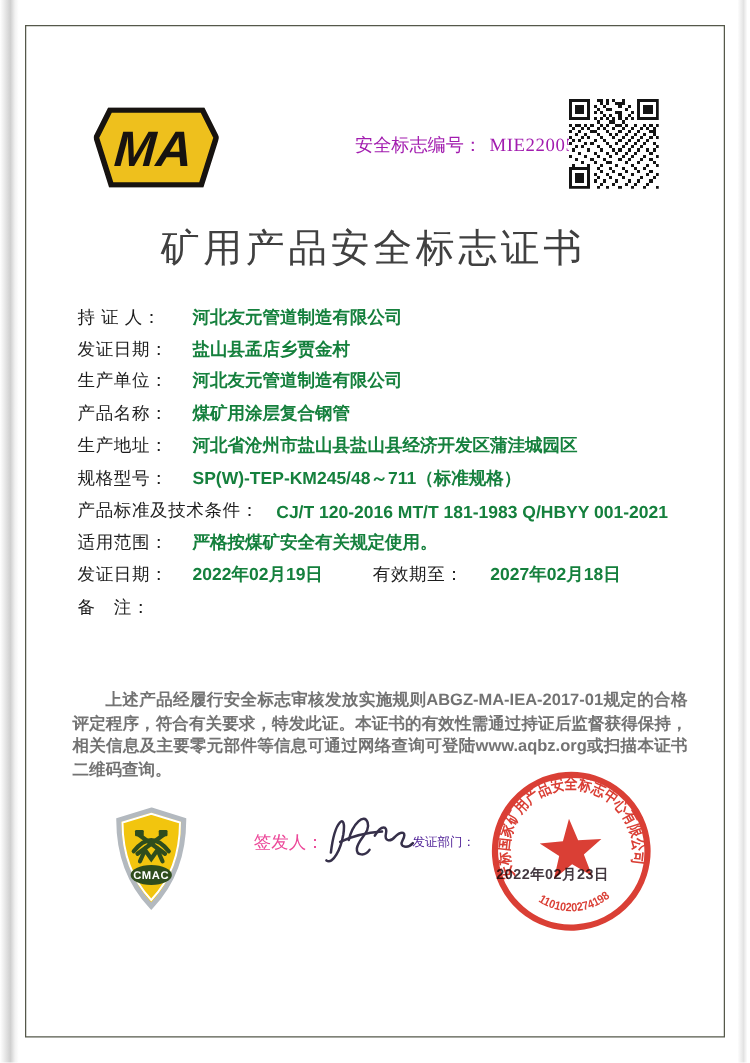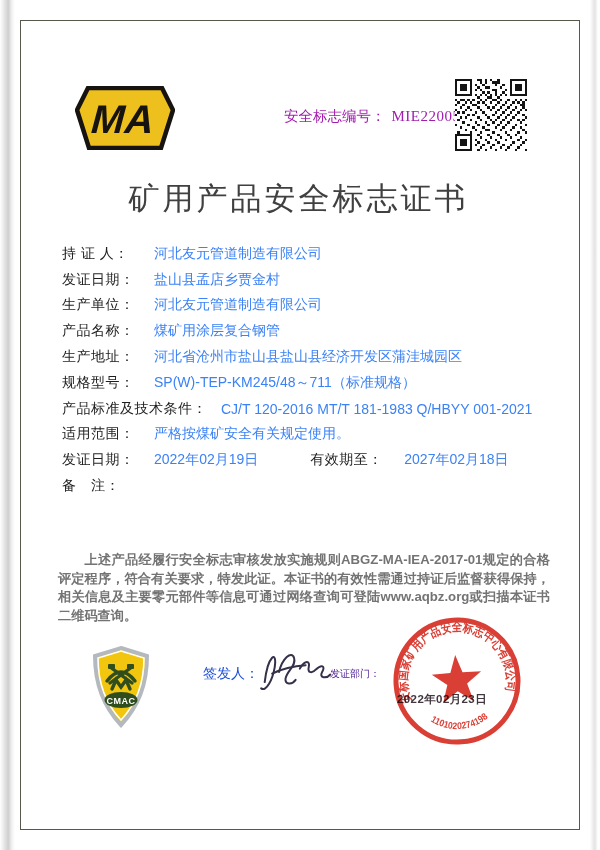--- a/index.html
+++ b/index.html
@@ -30,28 +30,28 @@
   .qr{position:absolute;left:455px;top:79px;width:72px;height:72px;}
   
   .title{position:absolute;left:0;top:178px;width:597px;text-align:center;
     font-size:31px;font-weight:400;letter-spacing:3px;color:#404040;
     font-family:"Liberation Serif",serif;}
   
   .fields{position:absolute;left:62px;top:241px;width:492px;font-size:14px;color:#1d1d1d;}
   .frow{display:flex;align-items:center;height:25.8px;white-space:nowrap;}
   .flabel{min-width:92px;font-weight:400;letter-spacing:.5px;}
   .flabel.wide{min-width:0;margin-right:14px;font-family:Liberation Serif, serif;}
-  .fvalue{font-weight:400;color:#3b82f6;}
-  .frow .flabel2{margin-left:52px;margin-right:2px;}
+  .fvalue{font-weight:700;color:#15803d;}
+  .frow .flabel2{margin-left:40px;margin-right:2px;}
   
   .statement{position:absolute;left:58px;top:551px;width:492px;font-size:13.2px;line-height:18.5px;
     font-weight:700;color:#737373;text-align:justify;text-indent:2em;}
   
   .cmac{position:absolute;left:88px;top:645px;width:66px;height:84px;}
-  .signer-label{position:absolute;left:203px;top:665px;font-size:14px;color:#1d4ed8;}
+  .signer-label{position:absolute;left:203px;top:665px;font-size:14px;color:#ec4899;}
   .signature{position:absolute;left:248px;top:640px;width:92px;height:62px;transform:rotate(-4deg);}
   .dept-label{position:absolute;left:330px;top:667px;font-size:10px;color:#4c1d95;}
   .seal{position:absolute;left:388px;top:612px;width:138px;height:138px;transform:rotate(-4deg);
     opacity:.95;mix-blend-mode:multiply;}
   .seal-date{position:absolute;left:397px;top:692px;font-size:11.5px;font-weight:700;color:#433840;
     letter-spacing:.4px;mix-blend-mode:multiply;white-space:nowrap;text-align:center;}
 </style>
 </head>
 <body>
 

